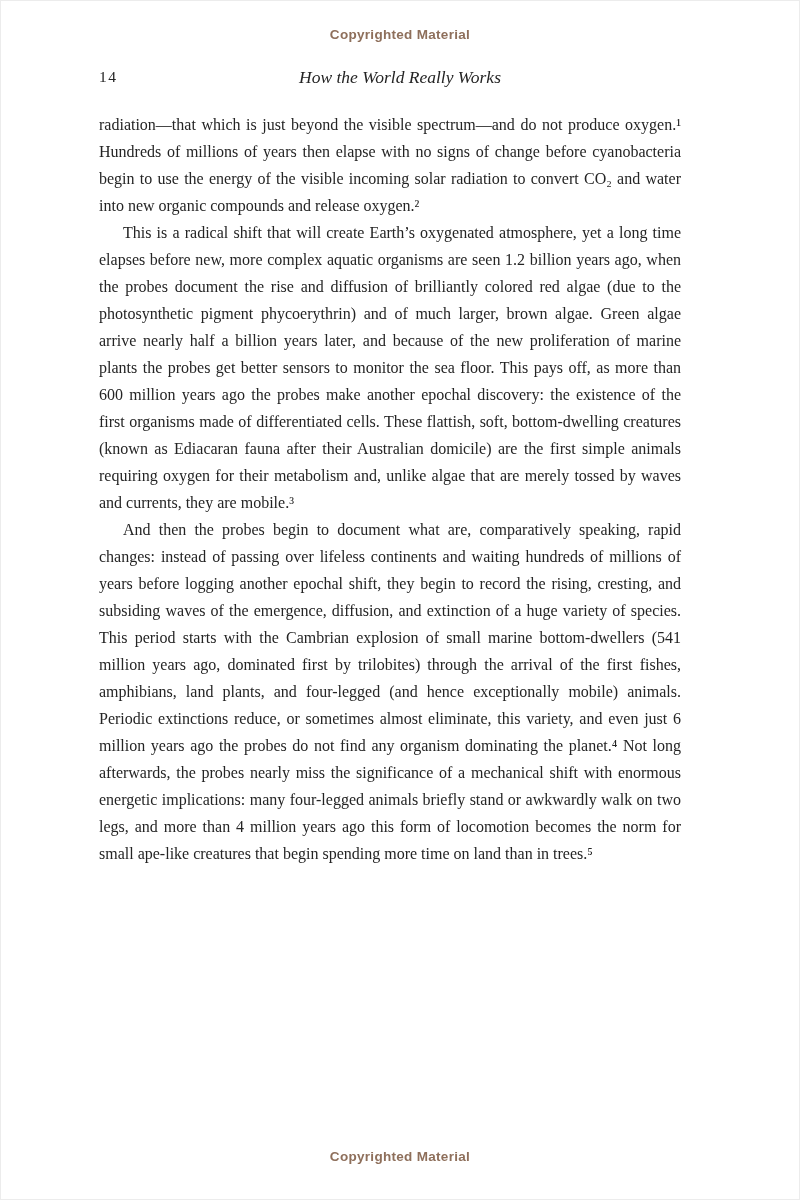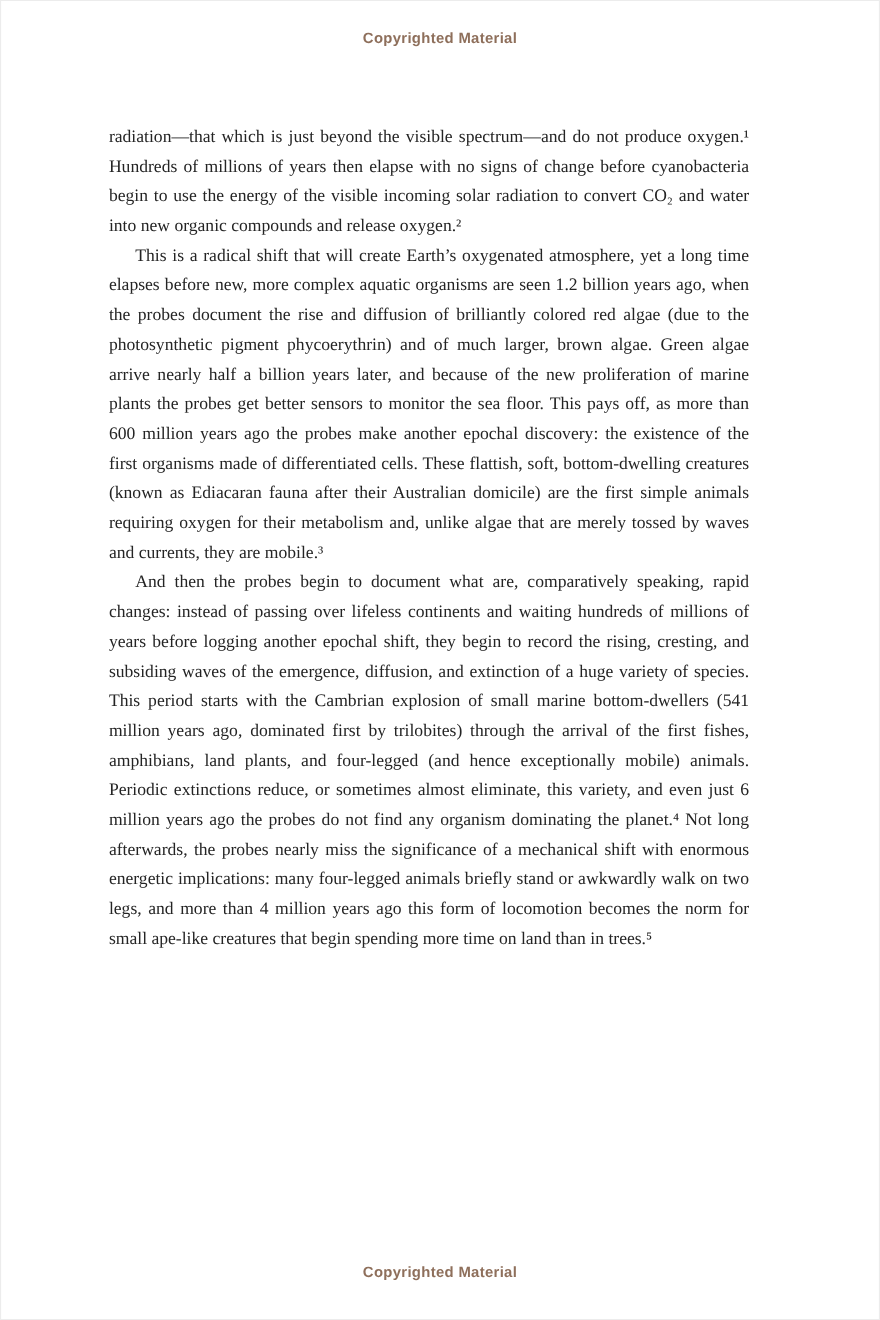--- a/index.html
+++ b/index.html
@@ -59,20 +59,24 @@
   .bodytext p { margin: 0; padding: 0; }
   .bodytext p.ind { text-indent: 24px; }
 </style>
 </head>
 <body>
 
 <div class="page">
 
   <div class="copyright top">Copyrighted Material</div>
 
+  <div class="pagehead">
+    <span class="pagenum">14</span>
+    <span class="runhead">How the World Really Works</span>
+  </div>
 
   <div class="bodytext">
     <p>radiation—that which is just beyond the visible spectrum—and do not produce oxygen.¹ Hundreds of millions of years then elapse with no signs of change before cyanobacteria begin to use the energy of the visible incoming solar radiation to convert CO₂ and water into new organic compounds and release oxygen.²</p>
     <p class="ind">This is a radical shift that will create Earth’s oxygenated atmosphere, yet a long time elapses before new, more complex aquatic organisms are seen 1.2 billion years ago, when the probes document the rise and diffusion of brilliantly colored red algae (due to the photosynthetic pigment phycoerythrin) and of much larger, brown algae. Green algae arrive nearly half a billion years later, and because of the new proliferation of marine plants the probes get better sensors to monitor the sea floor. This pays off, as more than 600 million years ago the probes make another epochal discovery: the existence of the first organisms made of differentiated cells. These flattish, soft, bottom-dwelling creatures (known as Ediacaran fauna after their Australian domicile) are the first simple animals requiring oxygen for their metabolism and, unlike algae that are merely tossed by waves and currents, they are mobile.³</p>
     <p class="ind">And then the probes begin to document what are, comparatively speaking, rapid changes: instead of passing over lifeless continents and waiting hundreds of millions of years before logging another epochal shift, they begin to record the rising, cresting, and subsiding waves of the emergence, diffusion, and extinction of a huge variety of species. This period starts with the Cambrian explosion of small marine bottom-dwellers (541 million years ago, dominated first by trilobites) through the arrival of the first fishes, amphibians, land plants, and four-legged (and hence exceptionally mobile) animals. Periodic extinctions reduce, or sometimes almost eliminate, this variety, and even just 6 million years ago the probes do not find any organism dominating the planet.⁴ Not long afterwards, the probes nearly miss the significance of a mechanical shift with enormous energetic implications: many four-legged animals briefly stand or awkwardly walk on two legs, and more than 4 million years ago this form of locomotion becomes the norm for small ape-like creatures that begin spending more time on land than in trees.⁵</p>
   </div>
 
   <div class="copyright bottom">Copyrighted Material</div>
 
 </div>

